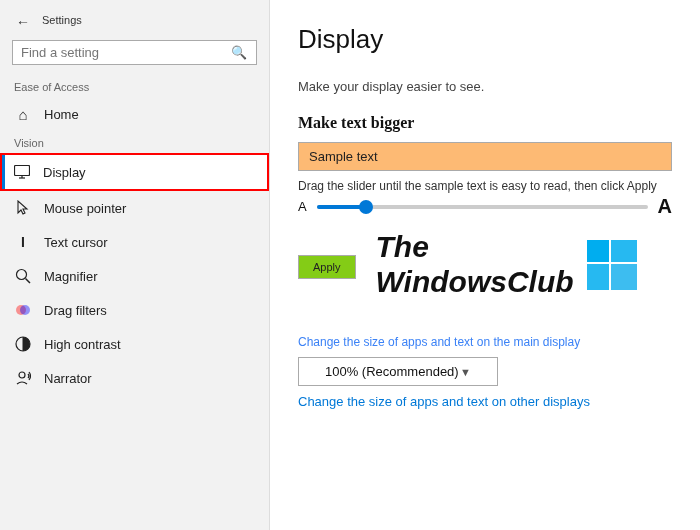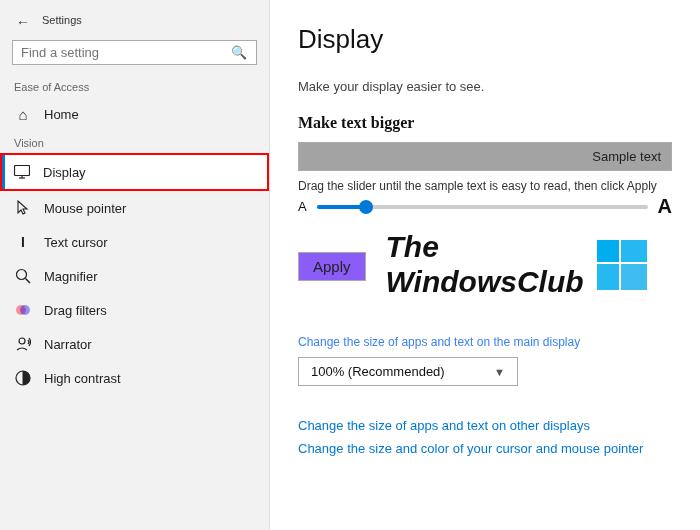--- a/index.html
+++ b/index.html
@@ -146,23 +146,22 @@
       margin-bottom: 10px;
       font-family: Liberation Serif, serif;
     }
 
     .sample-text-box {
       border: 1px solid #aaa;
       padding: 6px 10px;
       font-size: 13px;
       color: #222;
       margin-bottom: 8px;
-      background: #a3a3a3;
+      background: #fdba74;
       width: 100%;
-      text-align: right;
     }
 
     .slider-instruction {
       font-size: 12px;
       color: #333;
       margin-bottom: 2px;
     }
 
     .slider-row {
       display: flex;
@@ -206,24 +205,24 @@
       left: 15%;
       top: 50%;
       transform: translate(-50%, -50%);
       width: 14px;
       height: 14px;
       background: #0078d7;
       border-radius: 50%;
     }
 
     .apply-btn {
-      background: #8b5cf6;
+      background: #84cc16;
       border: 1px solid #aaa;
       padding: 5px 14px;
-      font-size: 15px;
+      font-size: 11px;
       cursor: pointer;
       color: #222;
       margin-bottom: 16px;
     }
 
     .watermark-area {
       display: flex;
       align-items: center;
       margin-bottom: 20px;
       gap: 10px;
@@ -260,24 +259,24 @@
     .dropdown-desc {
       font-size: 12px;
       color: #3b82f6;
       margin-bottom: 8px;
     }
 
     .dropdown-row {
       display: flex;
       align-items: center;
       border: 1px solid #aaa;
-      padding: 6px 12px;
+      padding: 6px 26px;
       background: #fff;
-      width: 220px;
-      margin-bottom: 32px;
+      width: 200px;
+      margin-bottom: 8px;
       cursor: pointer;
       justify-content: space-between;
     }
 
     .dropdown-label {
       font-size: 13px;
       color: #111;
     }
 
     .dropdown-chevron {
@@ -362,39 +361,39 @@
       <svg width="16" height="16" viewBox="0 0 16 16">
         <circle cx="6" cy="8" r="5" fill="rgba(255,0,0,0.4)"></circle>
         <circle cx="10" cy="8" r="5" fill="rgba(0,0,255,0.4)"></circle>
       </svg>
     </span>
     <span>Drag filters</span>
   </div>
 
   <div class="nav-item">
     <span class="nav-icon">
+      <svg width="16" height="16" viewBox="0 0 16 16">
+        <circle cx="8" cy="8" r="7" stroke="#222" stroke-width="1.2" fill="none"></circle>
+        <path d="M8 1 A7 7 0 0 1 8 15 Z" fill="#222"></path>
+        <line x1="8" y1="1" x2="8" y2="15" stroke="#222" stroke-width="1"></line>
+      </svg>
+    </span>
+    <span>High contrast</span>
+  </div>
+
+  <div class="nav-item">
+    <span class="nav-icon">
       <svg width="16" height="16" viewBox="0 0 16 16" fill="none">
         <circle cx="7" cy="5" r="3" stroke="#222" stroke-width="1.2"></circle>
         <path d="M2 14 Q7 10 12 14" stroke="#222" stroke-width="1.2" fill="none"></path>
         <path d="M13 4 Q15 6 13 8" stroke="#222" stroke-width="1.2"></path>
         <path d="M14 2 Q17 6 14 10" stroke="#222" stroke-width="1.2"></path>
       </svg>
     </span>
     <span>Narrator</span>
-  </div>
-
-  <div class="nav-item">
-    <span class="nav-icon">
-      <svg width="16" height="16" viewBox="0 0 16 16">
-        <circle cx="8" cy="8" r="7" stroke="#222" stroke-width="1.2" fill="none"></circle>
-        <path d="M8 1 A7 7 0 0 1 8 15 Z" fill="#222"></path>
-        <line x1="8" y1="1" x2="8" y2="15" stroke="#222" stroke-width="1"></line>
-      </svg>
-    </span>
-    <span>High contrast</span>
   </div>
 </div>
 
 <div class="main-content">
   <h1 class="page-title">Display</h1>
   <p class="page-subtitle">Make your display easier to see.</p>
 
   <h2 class="section-title">Make text bigger</h2>
 
   <div class="sample-text-box">
@@ -433,14 +432,13 @@
 
 
   <p class="dropdown-desc">Change the size of apps and text on the main display</p>
 
   <div class="dropdown-row">
     <span class="dropdown-label">100% (Recommended)</span>
     <span class="dropdown-chevron">▼</span>
   </div>
 
   <a class="link-text">Change the size of apps and text on other displays</a>
-  <a class="link-text">Change the size and color of your cursor and mouse pointer</a>
 </div>
 
 </body></html>

